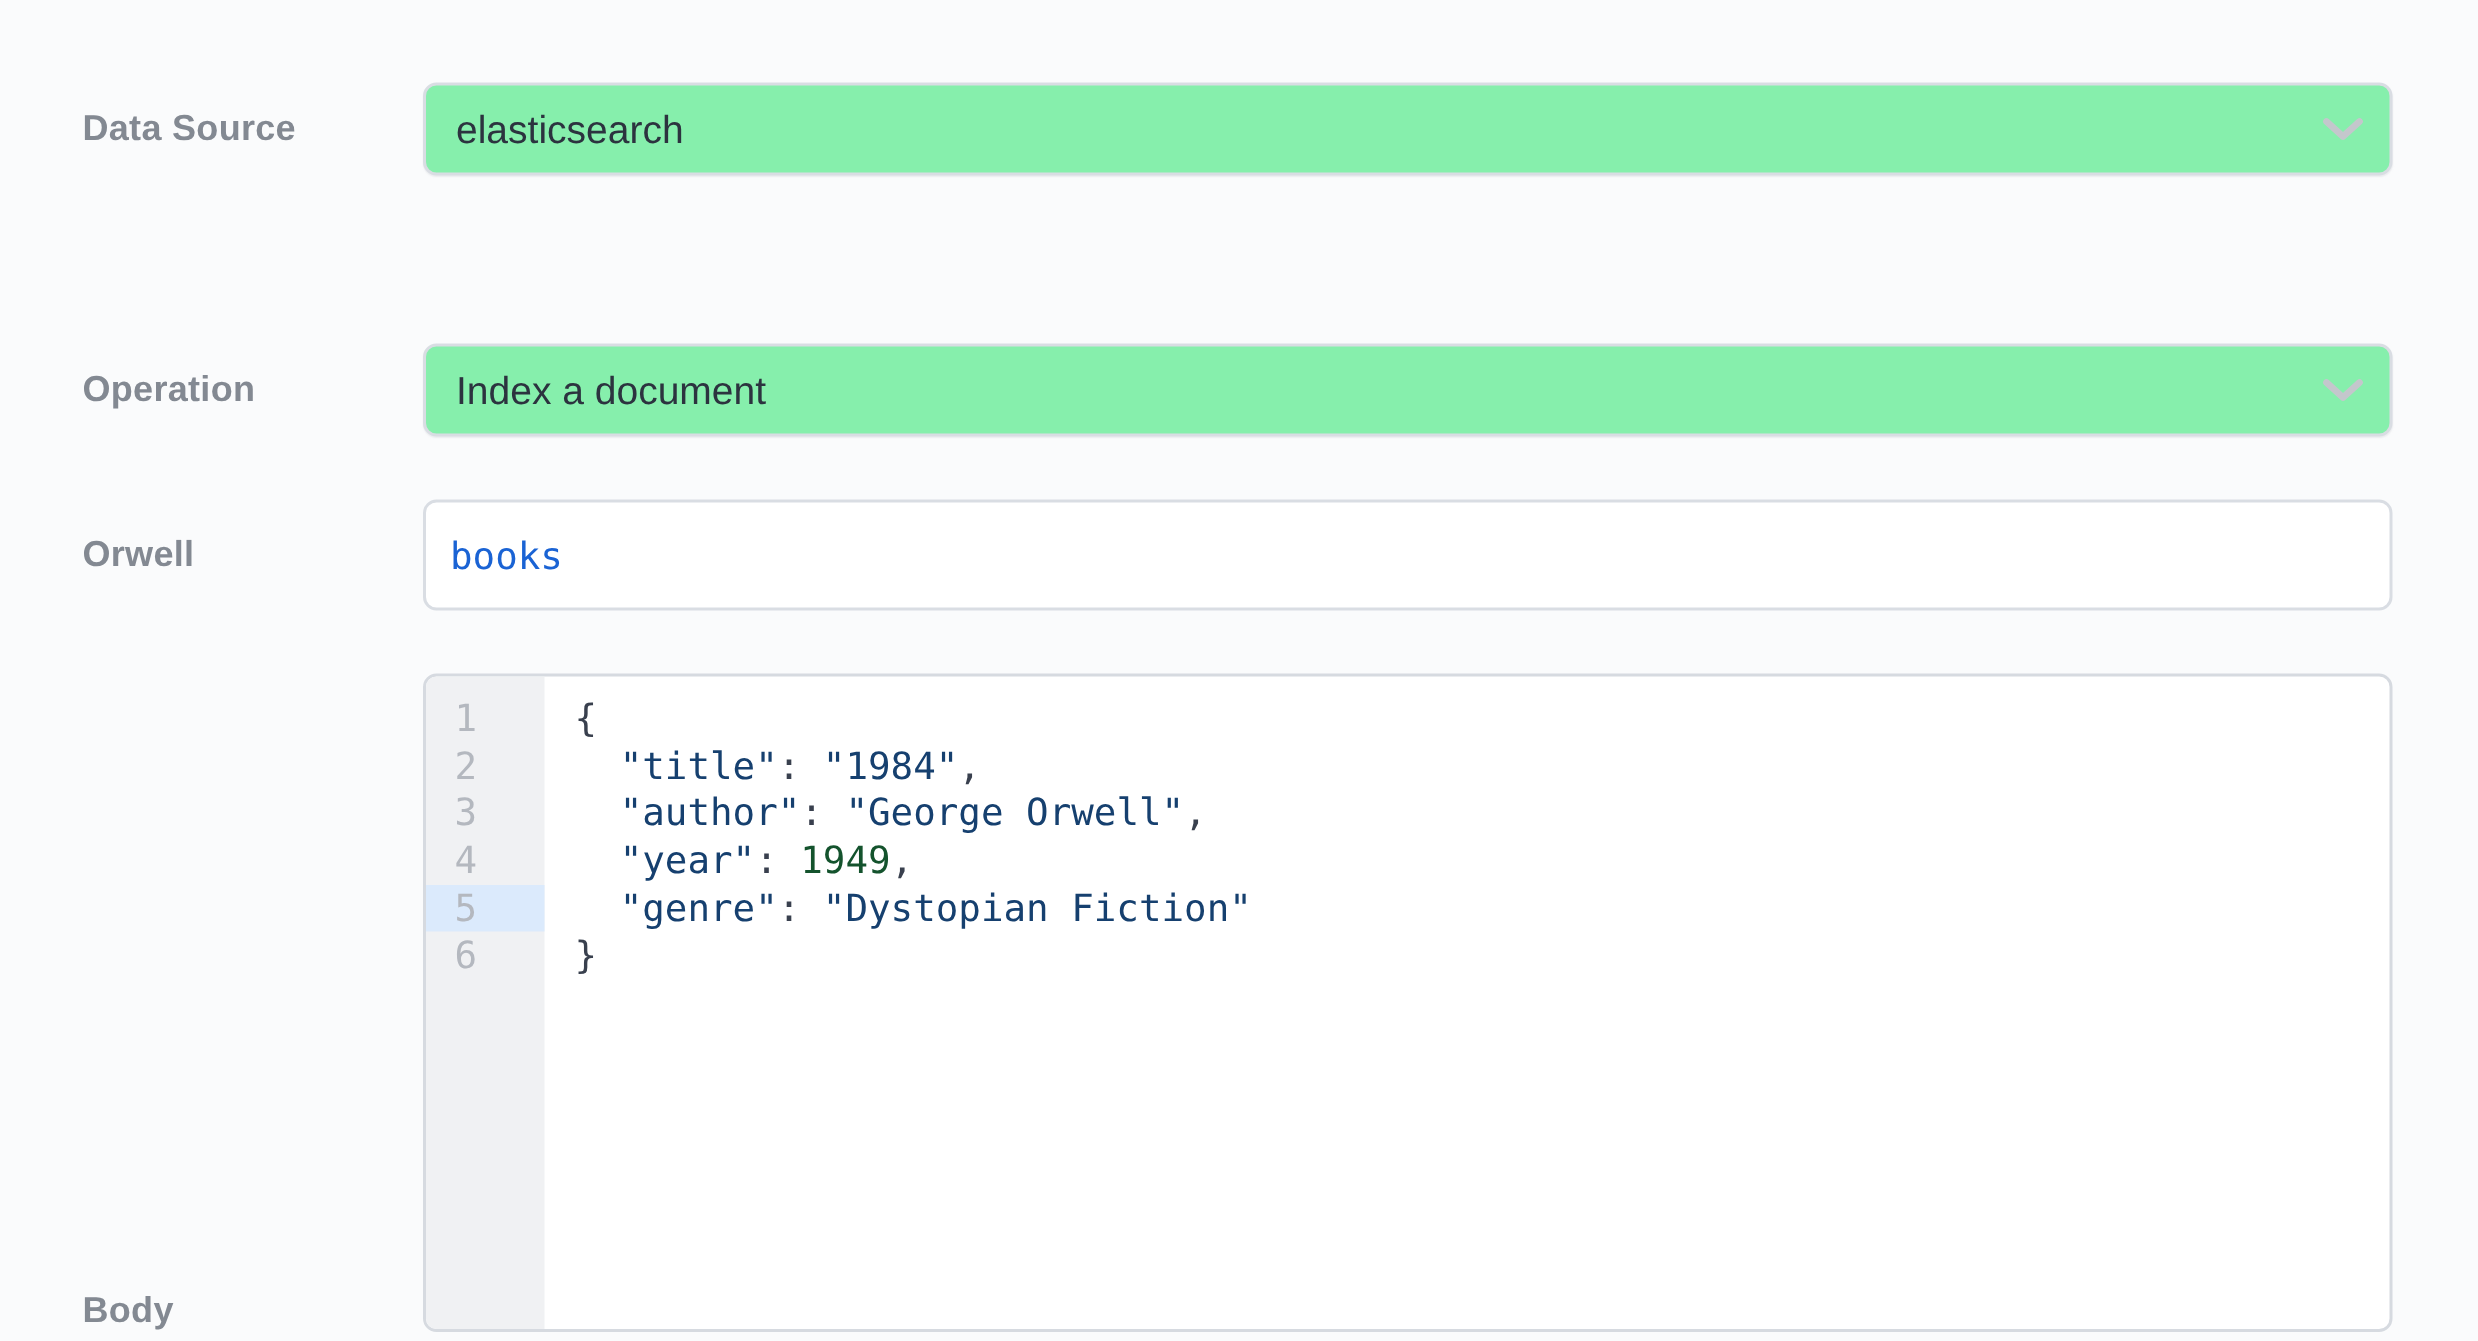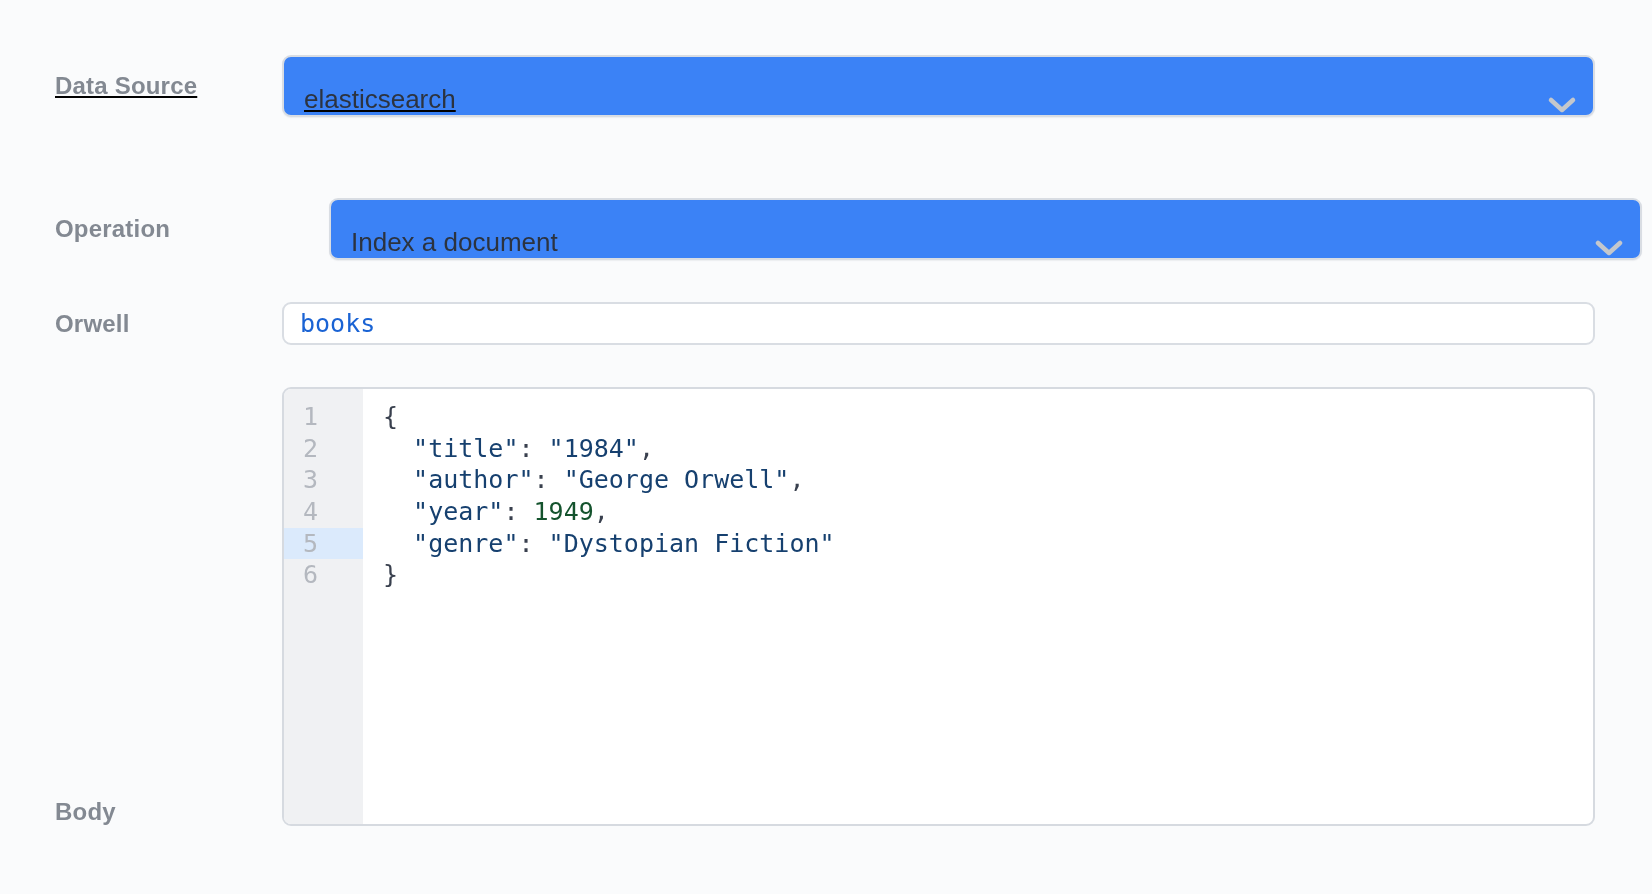--- a/index.html
+++ b/index.html
@@ -5,22 +5,22 @@
   * { margin: 0; padding: 0; box-sizing: border-box; }
   html, body { width: 1652px; height: 894px; }
   body {
     background: #fafbfc;
     font-family: "Liberation Sans", sans-serif;
     overflow: hidden;
   }
   .page { width: 1652px; height: 894px; position: relative; }
 
   .form-row { display: flex; align-items: stretch; }
-  .form-row.r1 { margin-top: 55px; text-decoration: underline; }
-  .form-row.r2 { margin-top: 81px; gap: 47px; }
+  .form-row.r1 { margin-top: 55px; }
+  .form-row.r2 { margin-top: 112px; }
   .form-row.r3 { margin-top: 42px; }
   .form-row.r4 { margin-top: 42px; }
 
   .label-cell {
     width: 282px;
     flex: 0 0 282px;
     padding-left: 55px;
     display: flex;
     align-items: center;
   }
@@ -29,41 +29,41 @@
     font-size: 24px;
     font-weight: 700;
     color: #838992;
     letter-spacing: 0.2px;
   }
 
   .control-cell { width: 1313px; flex: 0 0 1313px; }
 
   .select-box {
     height: 62px;
-    background: #3b82f6;
+    background: #86efac;
     border: 2px solid #d9dde3;
     border-radius: 9px;
     display: flex;
-    align-items: flex-end;
+    align-items: center;
     padding: 0 16px 0 20px;
     cursor: pointer;
     box-shadow: 0 1px 1px rgba(190,196,205,0.25);
   }
   .select-value {
     flex: 1 1 auto;
     font-size: 26px;
     color: #2c333f;
     white-space: nowrap;
     overflow: hidden;
   }
   .chevron { flex: 0 0 auto; display: block; }
 
   .text-input {
     width: 100%;
-    height: 43px;
+    height: 74px;
     background: #ffffff;
     border: 2px solid #d9dde3;
     border-radius: 9px;
     padding: 0 16px;
     font-family: "DejaVu Sans Mono", monospace;
     font-size: 25px;
     color: #1a63d4;
     outline: none;
     display: block;
   }

